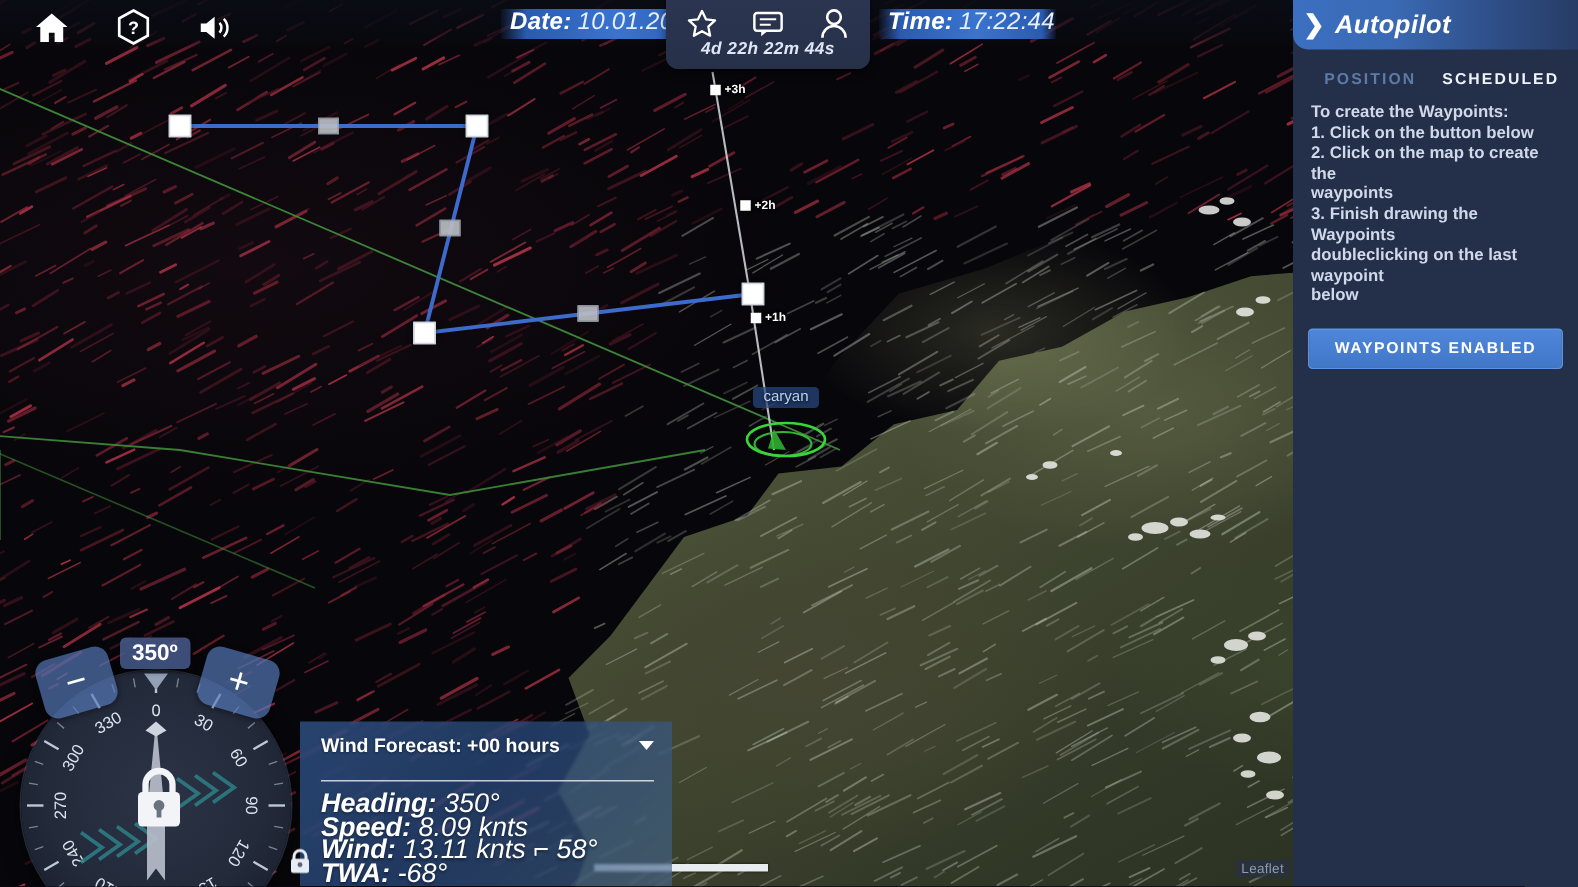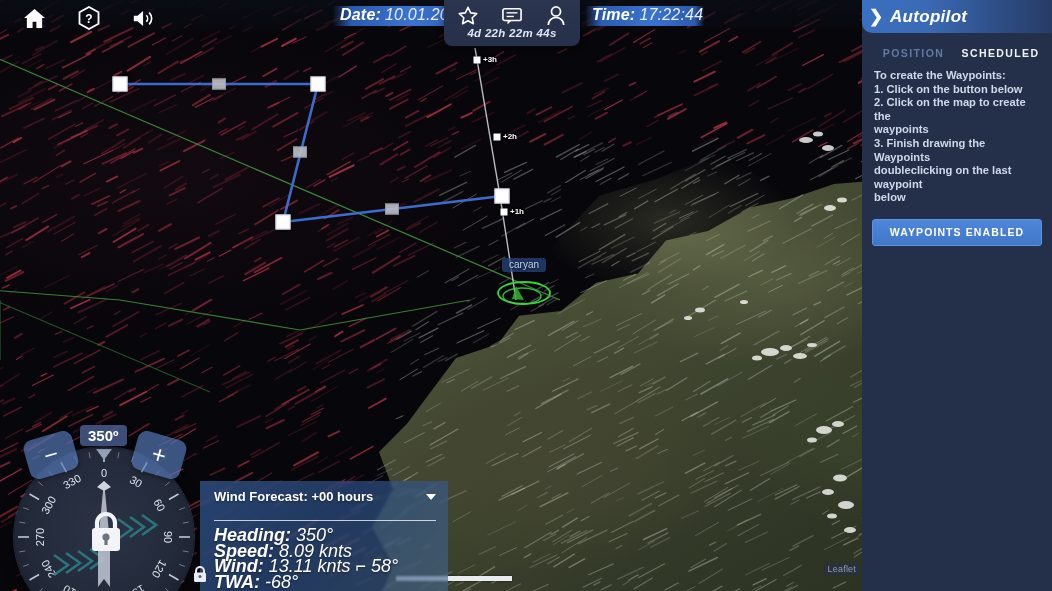--- a/index.html
+++ b/index.html
@@ -62,21 +62,21 @@
   
   .geo-lines { position: absolute; inset: 0; pointer-events: none; }
 
   
   .scalebar {
     position: absolute; left: 396px; bottom: 10px;
     width: 116px; height: 5px; background: #e9ecef;
     box-shadow: 0 0 2px rgba(0,0,0,.8);
   }
   .leaflet-attr {
-    position: absolute; right: 2px; bottom: 16px;
+    position: absolute; right: 2px; bottom: 6px;
     font-size: 9px; color: #8e9bb3;
     background: rgba(40,48,66,.75);
     padding: 1px 4px; border-radius: 2px;
     letter-spacing: .2px;
   }
 
   
   .topbar {
     position: absolute; left: 0; top: 0; width: 862px; height: 33px;
     background: linear-gradient(180deg, rgba(10,12,20,.92) 0%, rgba(10,12,20,.55) 70%, rgba(10,12,20,0) 100%);

